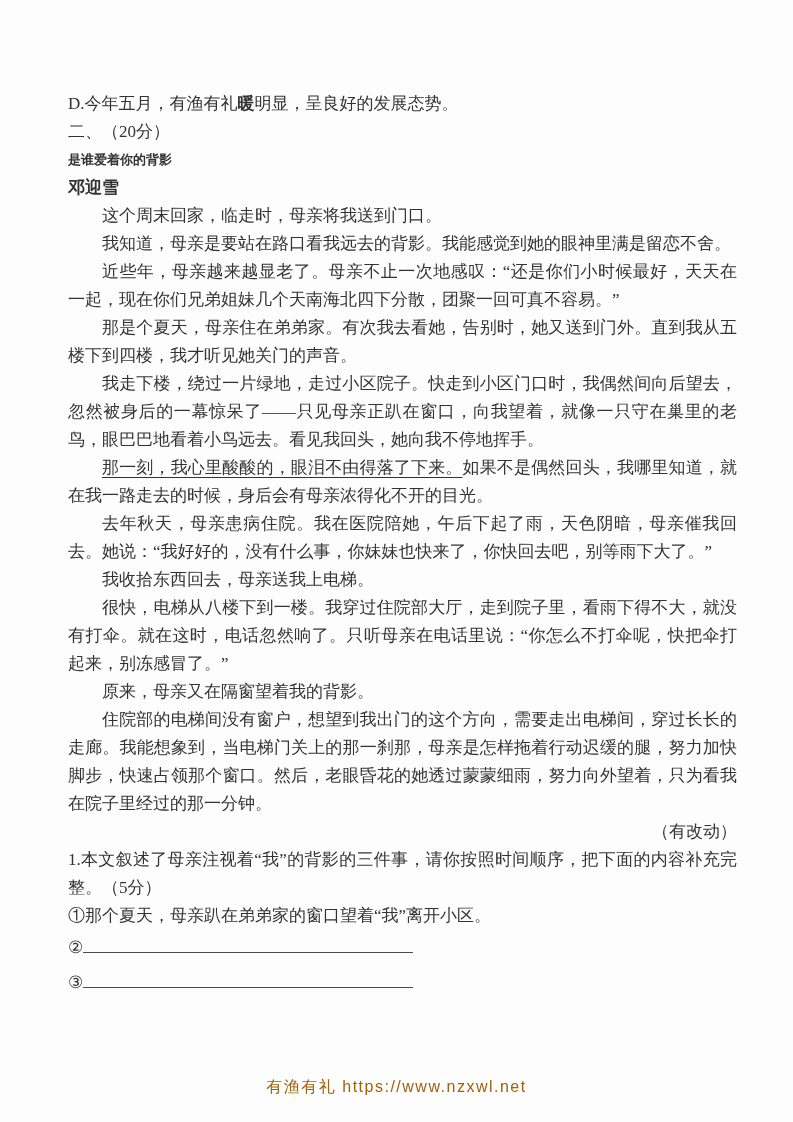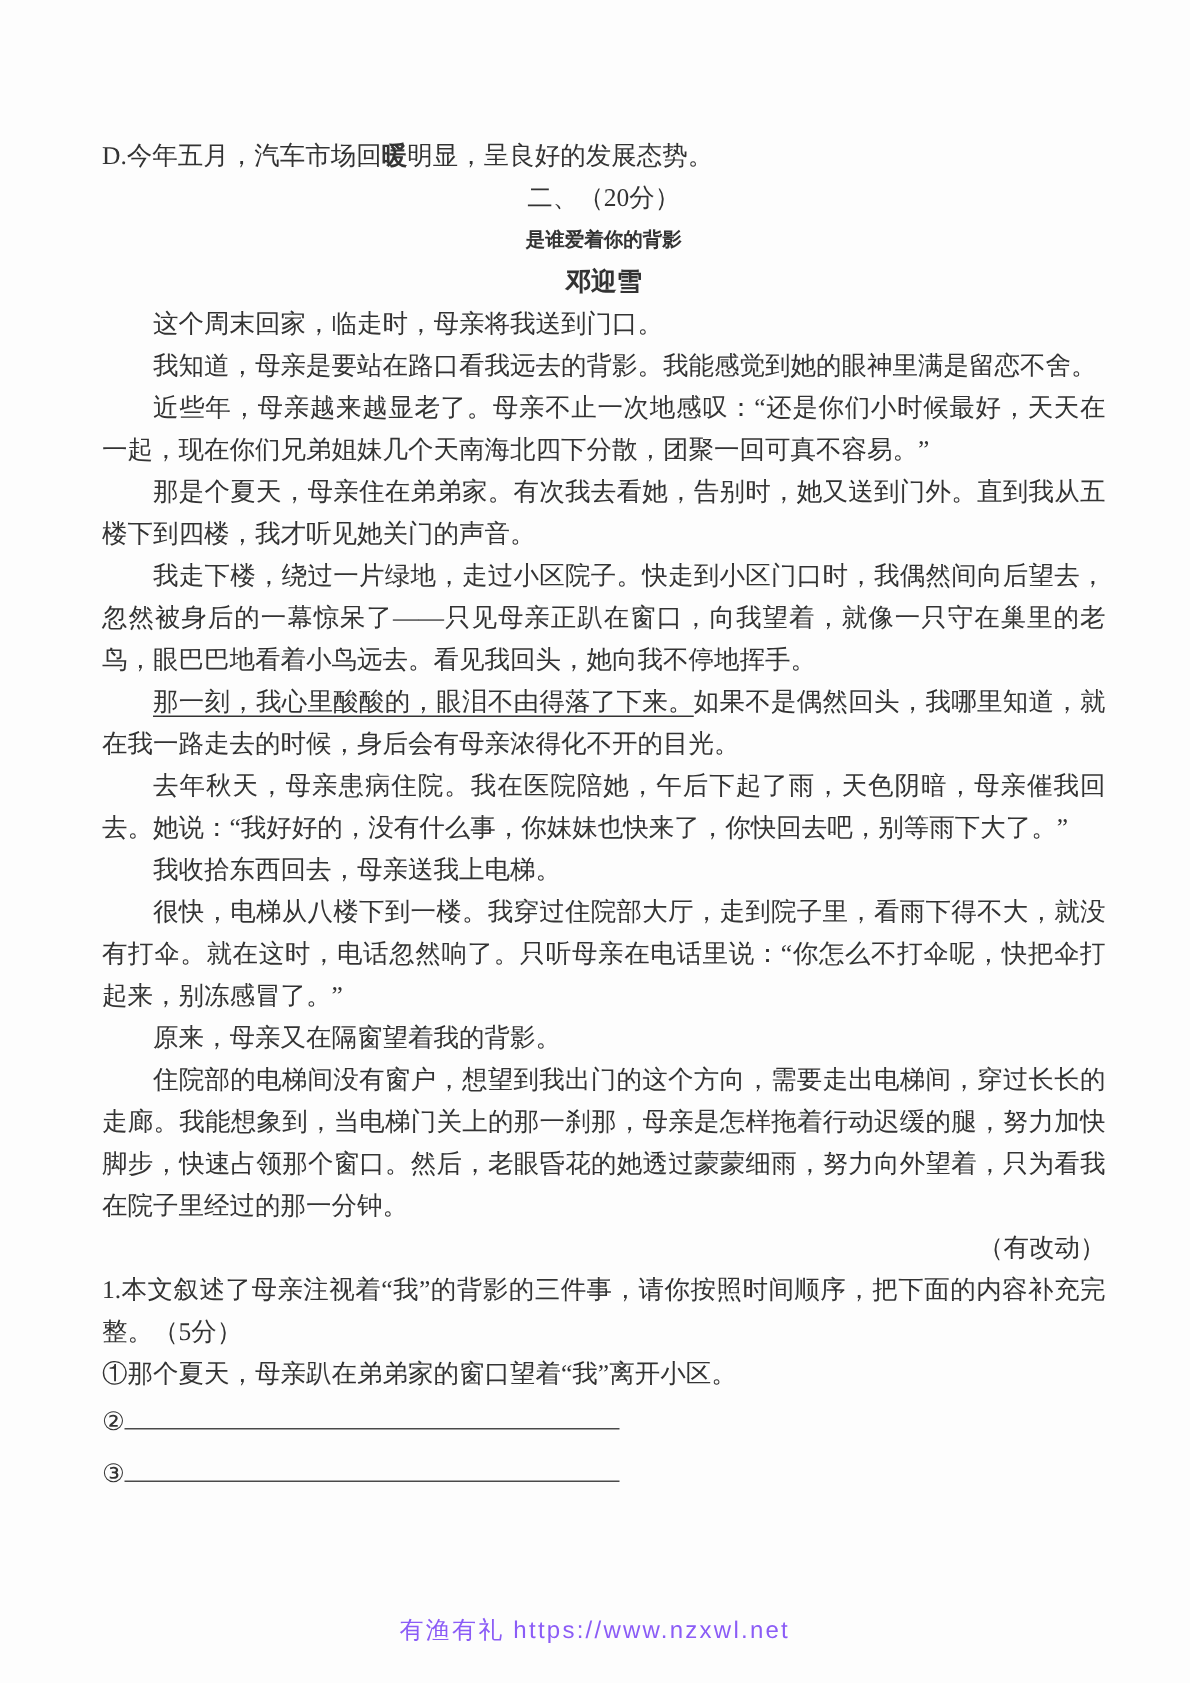--- a/index.html
+++ b/index.html
@@ -13,21 +13,21 @@
   }
   .page {
     position: absolute;
     top: 0; left: 0; right: 0;
     padding: 90px 56px 0 68px;
     font-size: 17px;
     line-height: 28px;
     color: #333333;
   }
   .page p { margin: 0; }
-  .center { text-align: center; }
+  .center { text-align: left; }
   .section-heading { margin-top: 7px; }
   .essay-title { font-weight: bold; font-size: 13px; }
   .essay-author { font-weight: bold; }
   .body-par {
     text-indent: 2em;
     text-align: justify;
   }
   .ul {
     text-decoration: underline;
     text-underline-offset: 4px;
@@ -42,30 +42,30 @@
     height: 1em;
     border-bottom: 1px solid #4a4a4a;
     vertical-align: baseline;
   }
   .footer {
     position: absolute;
     bottom: 24px; left: 0; right: 0;
     text-align: center;
     font-family: "Liberation Sans", "DejaVu Sans", sans-serif;
     font-size: 16px;
-    color: #8b5cf6;
+    color: #a16207;
     letter-spacing: 1.5px;
   }
 </style>
 </head>
 <body>
 
 <div class="page">
 
-  <p class="option-d"><span>D.今年五月，汽车市场回</span><b>暖</b><span>明显，呈良好的发展态势。</span></p>
+  <p class="option-d"><span>D.今年五月，有渔有礼</span><b>暖</b><span>明显，呈良好的发展态势。</span></p>
 
   <p class="center section-heading">二、（20分）</p>
 
   <p class="center essay-title">是谁爱着你的背影</p>
 
   <p class="center essay-author">邓迎雪</p>
 
   <p class="body-par">这个周末回家，临走时，母亲将我送到门口。</p>
   <p class="body-par">我知道，母亲是要站在路口看我远去的背影。我能感觉到她的眼神里满是留恋不舍。</p>
   <p class="body-par">近些年，母亲越来越显老了。母亲不止一次地感叹：“还是你们小时候最好，天天在一起，现在你们兄弟姐妹几个天南海北四下分散，团聚一回可真不容易。”</p>

